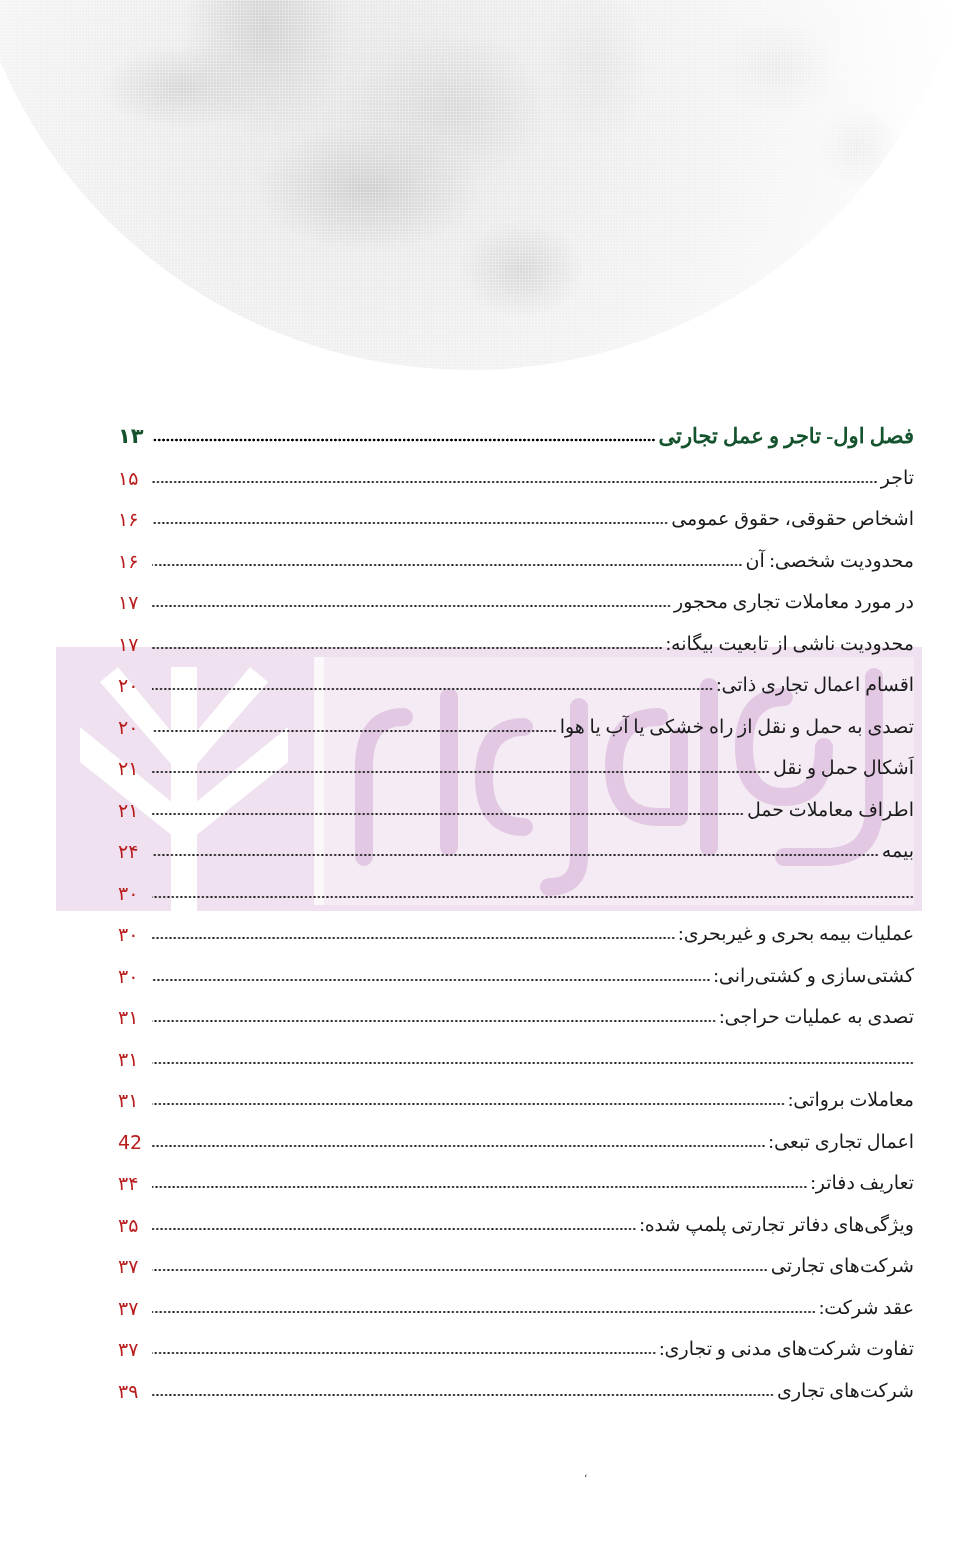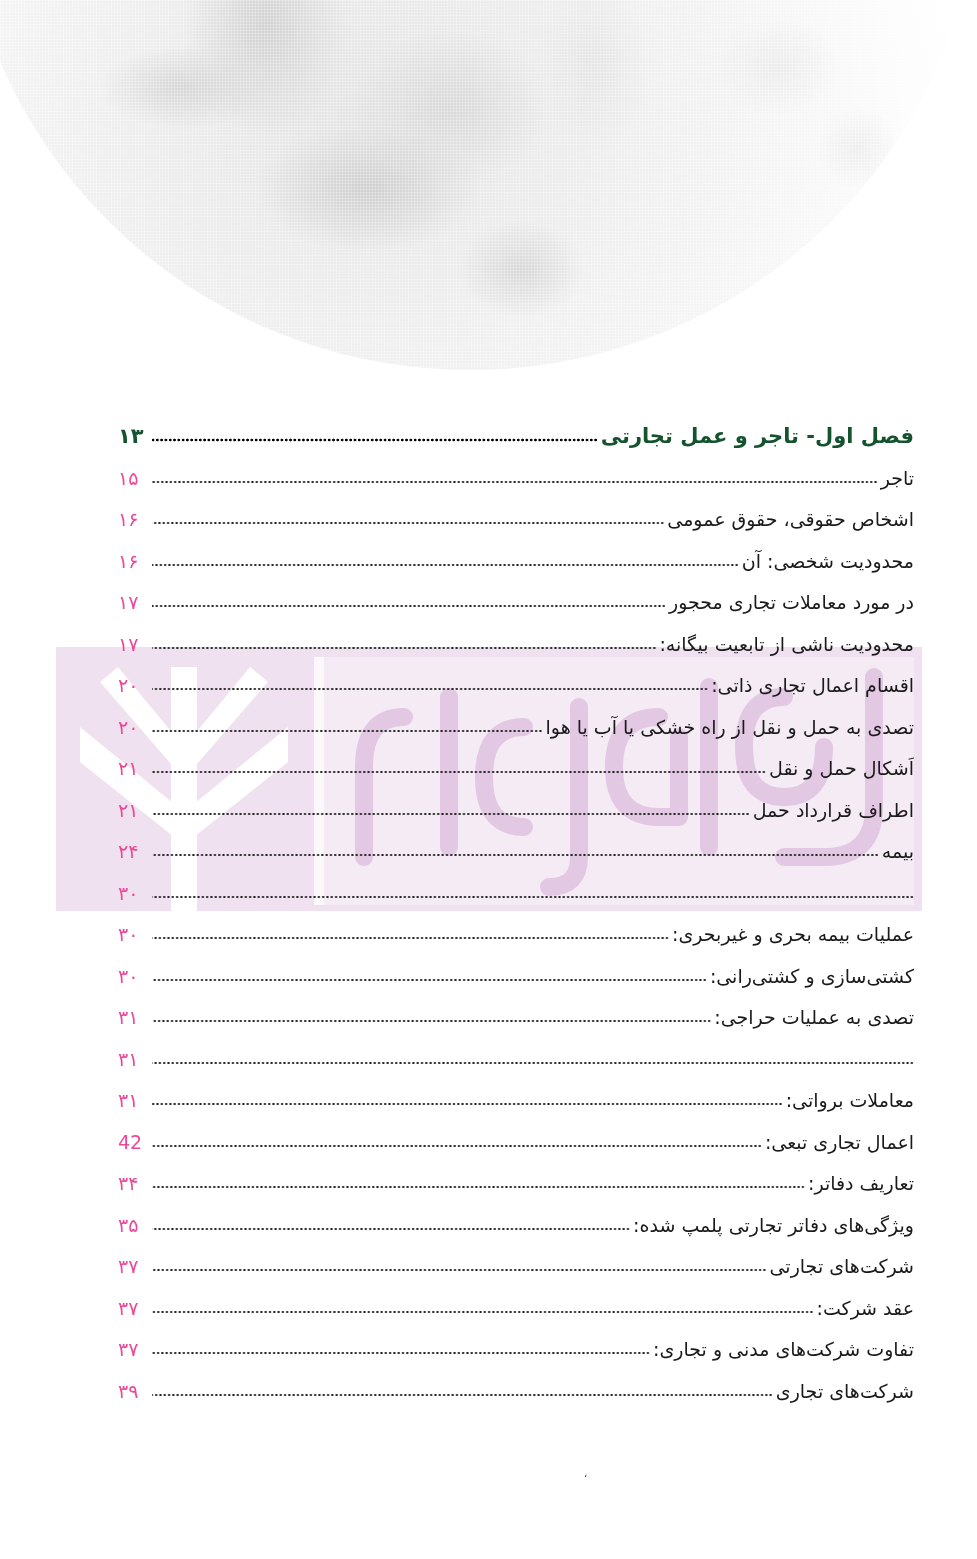--- a/index.html
+++ b/index.html
@@ -78,38 +78,39 @@
       display: flex;
       align-items: flex-end;
       direction: rtl;
     }
     .toc-title {
       white-space: nowrap;
       font-size: 19px;
       line-height: 26px;
       color: #1a1a1a;
       padding-left: 3px;
+      font-family: Liberation Serif, serif;
     }
     .toc-leader {
       flex: 1 1 auto;
       height: 6px;
       margin-bottom: 6px;
       background-image: radial-gradient(circle, #222 0.9px, transparent 1.2px);
       background-size: 4.3px 6px;
       background-repeat: repeat-x;
       background-position: right center;
     }
     .toc-page {
       white-space: nowrap;
       font-size: 19px;
       line-height: 26px;
       min-width: 30px;
       text-align: left;
       padding-right: 4px;
-      color: #ec4899;
+      color: #b91c1c;
     }
     .toc-row.chapter .toc-title,
     .toc-row.chapter .toc-page {
       font-weight: bold;
       font-size: 21px;
       color: #14532d;
     }
     .toc-row.chapter .toc-leader {
       background-image: radial-gradient(circle, #000 1.3px, transparent 1.6px);
     }
@@ -191,21 +192,21 @@
     <span class="toc-title">تصدی به حمل و نقل از راه خشکی یا آب یا هوا</span>
     <span class="toc-leader"></span>
     <span class="toc-page">۲۰</span>
   </div>
   <div class="toc-row" style="top:332px;">
     <span class="toc-title">اَشکال حمل و نقل</span>
     <span class="toc-leader"></span>
     <span class="toc-page">۲۱</span>
   </div>
   <div class="toc-row" style="top:373.5px;">
-    <span class="toc-title">اطراف قرارداد حمل</span>
+    <span class="toc-title">اطراف معاملات حمل</span>
     <span class="toc-leader"></span>
     <span class="toc-page">۲۱</span>
   </div>
   <div class="toc-row" style="top:415px;">
     <span class="toc-title">بیمه</span>
     <span class="toc-leader"></span>
     <span class="toc-page">۲۴</span>
   </div>
   <div class="toc-row" style="top:456.5px;">
     <span class="toc-leader"></span>

